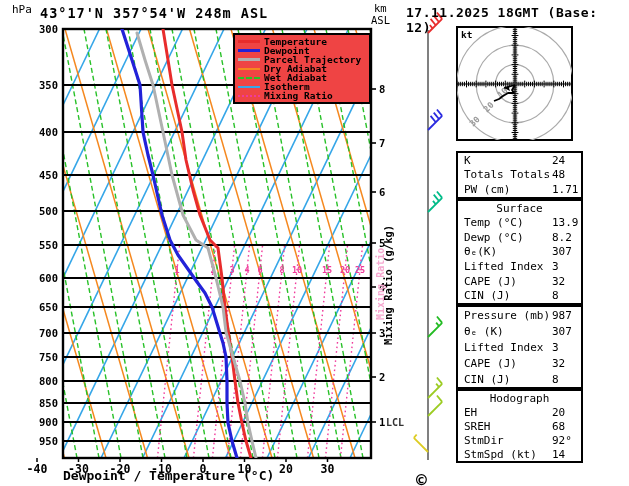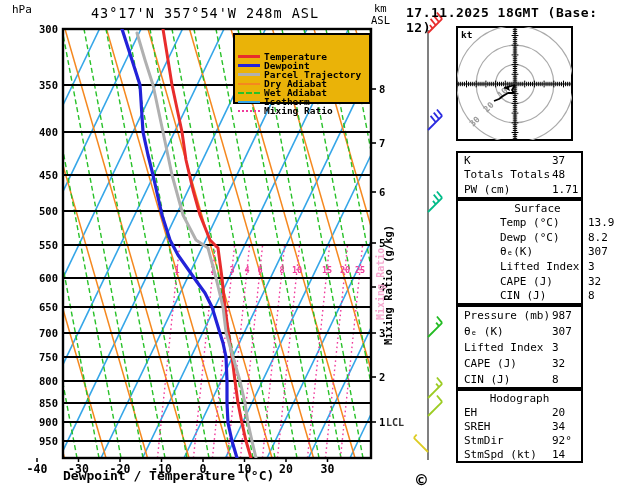--- a/index.html
+++ b/index.html
@@ -1,29 +1,29 @@
 <!DOCTYPE html>
 <html><head>
 <meta charset="utf-8">
 <style>
   html,body{margin:0;padding:0;background:#ffffff;}
   #stage{position:relative;width:629px;height:486px;background:#ffffff;overflow:hidden;
          font-family:"DejaVu Sans Mono",monospace;color:#000;}
   #skewt-svg{position:absolute;left:0;top:0;z-index:1;}
   .ovl{position:absolute;z-index:2;}
-  #main-title{left:40px;top:5px;width:330px;text-align:center;font-size:13.5px;font-weight:normal;letter-spacing:1px;}
+  #main-title{left:40px;top:5px;width:330px;font-size:13.5px;font-weight:bold;letter-spacing:1px;}
   #hpa-label{left:12px;top:3px;font-size:11px;}
   #km-label{left:374px;top:2px;font-size:10.5px;}
   #asl-label{left:371px;top:14px;font-size:10.5px;}
   #datetime{left:406px;top:5px;width:223px;font-size:13px;font-weight:bold;letter-spacing:0.5px;}
   #xaxis-title{left:63px;top:468px;width:310px;font-size:13px;font-weight:bold;}
   #footer{left:416px;top:469px;font-size:18px;font-weight:bold;}
   
-  #legend{left:233px;top:33px;width:138px;height:71px;background:#eab308;border:2px solid #000;
-          display:flex;flex-direction:column;justify-content:space-between;padding:17px 0;box-sizing:border-box;}
+  #legend{left:233px;top:33px;width:138px;height:71px;background:#ef4444;border:2px solid #000;
+          display:flex;flex-direction:column;justify-content:center;padding:9px 0;box-sizing:border-box;}
   .leg-row{display:flex;align-items:center;gap:4px;height:9px;padding-left:3px;}
   .leg-sample{width:22px;height:0;flex:0 0 22px;}
   .leg-label{font-size:9.5px;font-weight:bold;white-space:nowrap;letter-spacing:0px;}
   
   .panel{left:456px;width:127px;background:#fff;border:2px solid #000;box-sizing:border-box;
          display:flex;flex-direction:column;justify-content:space-around;z-index:2;position:absolute;}
   .trow{position:relative;padding-left:6px;font-size:11px;white-space:nowrap;}
   .tval{position:absolute;left:94px;}
   .ttitle{text-align:center;font-size:11px;}
 </style>
@@ -413,43 +413,43 @@
         <span class="leg-sample" style="border-top:2px solid #35a6e8"></span>
         <span class="leg-label">Isotherm</span>
       </div>
     <div class="leg-row">
         <span class="leg-sample" style="border-top:2px dotted #f03a9b"></span>
         <span class="leg-label">Mixing Ratio</span>
       </div>
   </div>
 
   <div class="panel" style="top:151px;height:48px;">
-    <div class="trow"><span>K</span><span class="tval">37</span></div>
+    <div class="trow"><span>K</span><span class="tval">24</span></div>
     <div class="trow"><span>Totals Totals</span><span class="tval">48</span></div>
     <div class="trow"><span>PW (cm)</span><span class="tval">1.71</span></div>
   </div>
 
-  <div class="panel" style="top:199px;height:106px;padding-left:36px;">
+  <div class="panel" style="top:199px;height:106px;">
     <div class="ttitle">Surface</div>
     <div class="trow"><span>Temp (°C)</span><span class="tval">13.9</span></div>
     <div class="trow"><span>Dewp (°C)</span><span class="tval">8.2</span></div>
     <div class="trow"><span>θₑ(K)</span><span class="tval">307</span></div>
     <div class="trow"><span>Lifted Index</span><span class="tval">3</span></div>
     <div class="trow"><span>CAPE (J)</span><span class="tval">32</span></div>
     <div class="trow"><span>CIN (J)</span><span class="tval">8</span></div>
   </div>
 
   <div class="panel" style="top:305px;height:84px;">
     <div class="trow"><span>Pressure (mb)</span><span class="tval">987</span></div>
     <div class="trow"><span>θₑ (K)</span><span class="tval">307</span></div>
     <div class="trow"><span>Lifted Index</span><span class="tval">3</span></div>
     <div class="trow"><span>CAPE (J)</span><span class="tval">32</span></div>
     <div class="trow"><span>CIN (J)</span><span class="tval">8</span></div>
   </div>
 
   <div class="panel" style="top:389px;height:74px;">
     <div class="ttitle">Hodograph</div>
     <div class="trow"><span>EH</span><span class="tval">20</span></div>
-    <div class="trow"><span>SREH</span><span class="tval">34</span></div>
+    <div class="trow"><span>SREH</span><span class="tval">68</span></div>
     <div class="trow"><span>StmDir</span><span class="tval">92°</span></div>
     <div class="trow"><span>StmSpd (kt)</span><span class="tval">14</span></div>
   </div>
 </div>
 
 </body></html>

